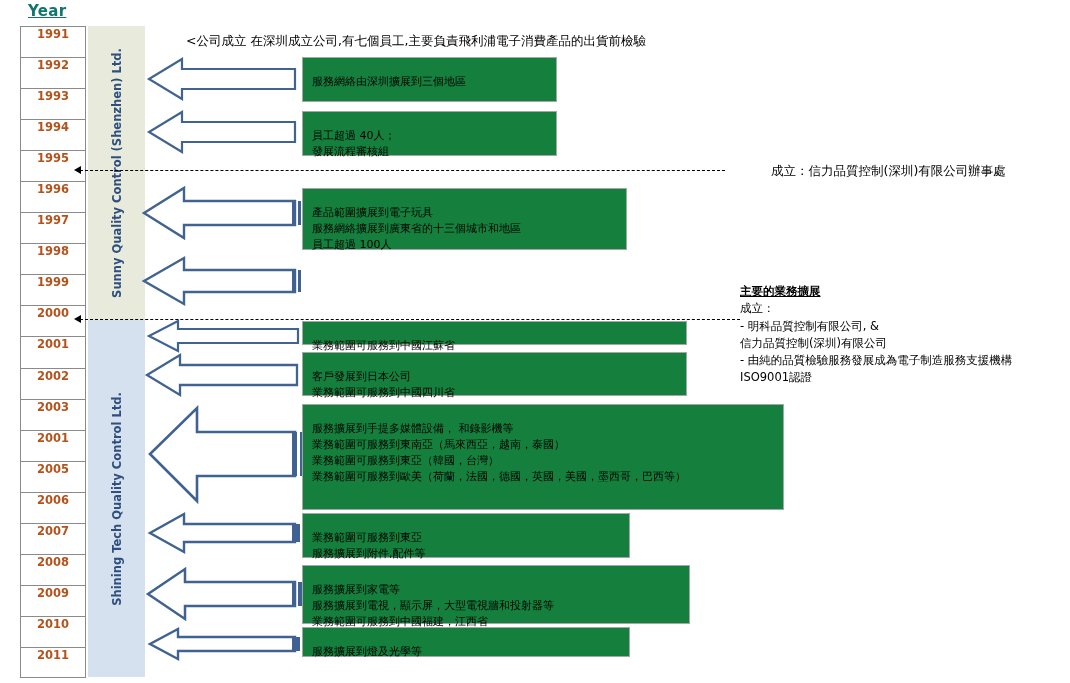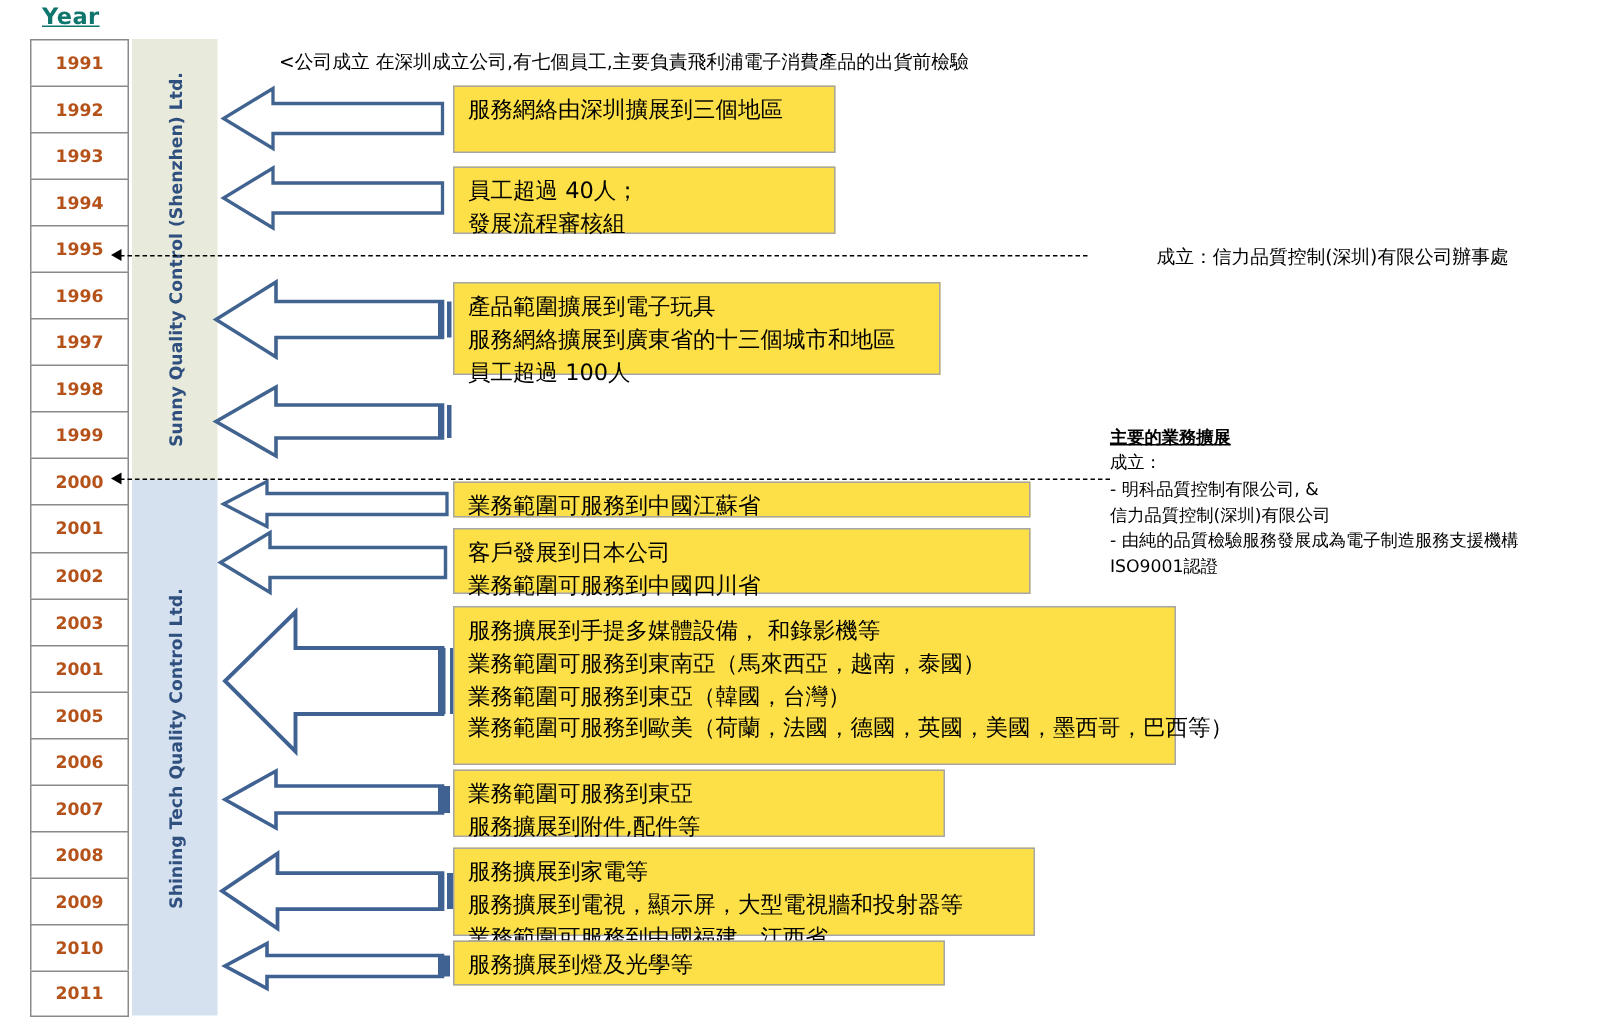--- a/index.html
+++ b/index.html
@@ -14,21 +14,21 @@
   .year-title{
     position:absolute;left:28px;top:2px;
     font-size:15px;font-weight:bold;color:#0f766e;
     text-decoration:underline;letter-spacing:.3px;
   }
   .year-grid{position:absolute;left:20px;top:26px;width:66px;height:652px;}
   .year-row{
     position:relative;height:31.05px;box-sizing:border-box;
     border-top:1px solid #8a8a8a;border-left:1px solid #8a8a8a;border-right:1px solid #8a8a8a;
     background:#ffffff;
-    display:flex;align-items:center;justify-content:center;
+    display:flex;justify-content:center;
   }
   .year-row:last-child{border-bottom:1px solid #8a8a8a;}
   .year-lbl{
     font-size:11.5px;font-weight:bold;color:#b5521a;
     font-family:"DejaVu Sans","Liberation Sans",sans-serif;
   }
 
   
   .lane{position:absolute;left:88px;width:57px;box-sizing:border-box;}
   .lane-a{top:26px;height:294px;background:#e8ebdc;}
@@ -41,23 +41,23 @@
     font-family:"DejaVu Sans","Liberation Sans",sans-serif;
   }
 
   
   .arrow{position:absolute;}
   .arrow svg{display:block;overflow:visible;}
 
   
   .tbox{
     position:absolute;box-sizing:border-box;
-    border:1px solid #a6a6a6;background:#fde047;
-    padding:5px 8px 5px 9px;
-    font-size:15px;color:#000000;line-height:1.45;
+    border:1px solid #a6a6a6;background:#15803d;
+    padding:16px 8px 5px 9px;
+    font-size:11px;color:#000000;line-height:1.45;
     font-family:"DejaVu Sans","Liberation Sans",sans-serif;
   }
   .tbox .ln{white-space:nowrap;display:block;}
 
   
   .ftext{
     position:absolute;font-size:12.5px;color:#000;white-space:nowrap;
     font-family:"DejaVu Sans","Liberation Sans",sans-serif;
     margin-left:40px;
   }

